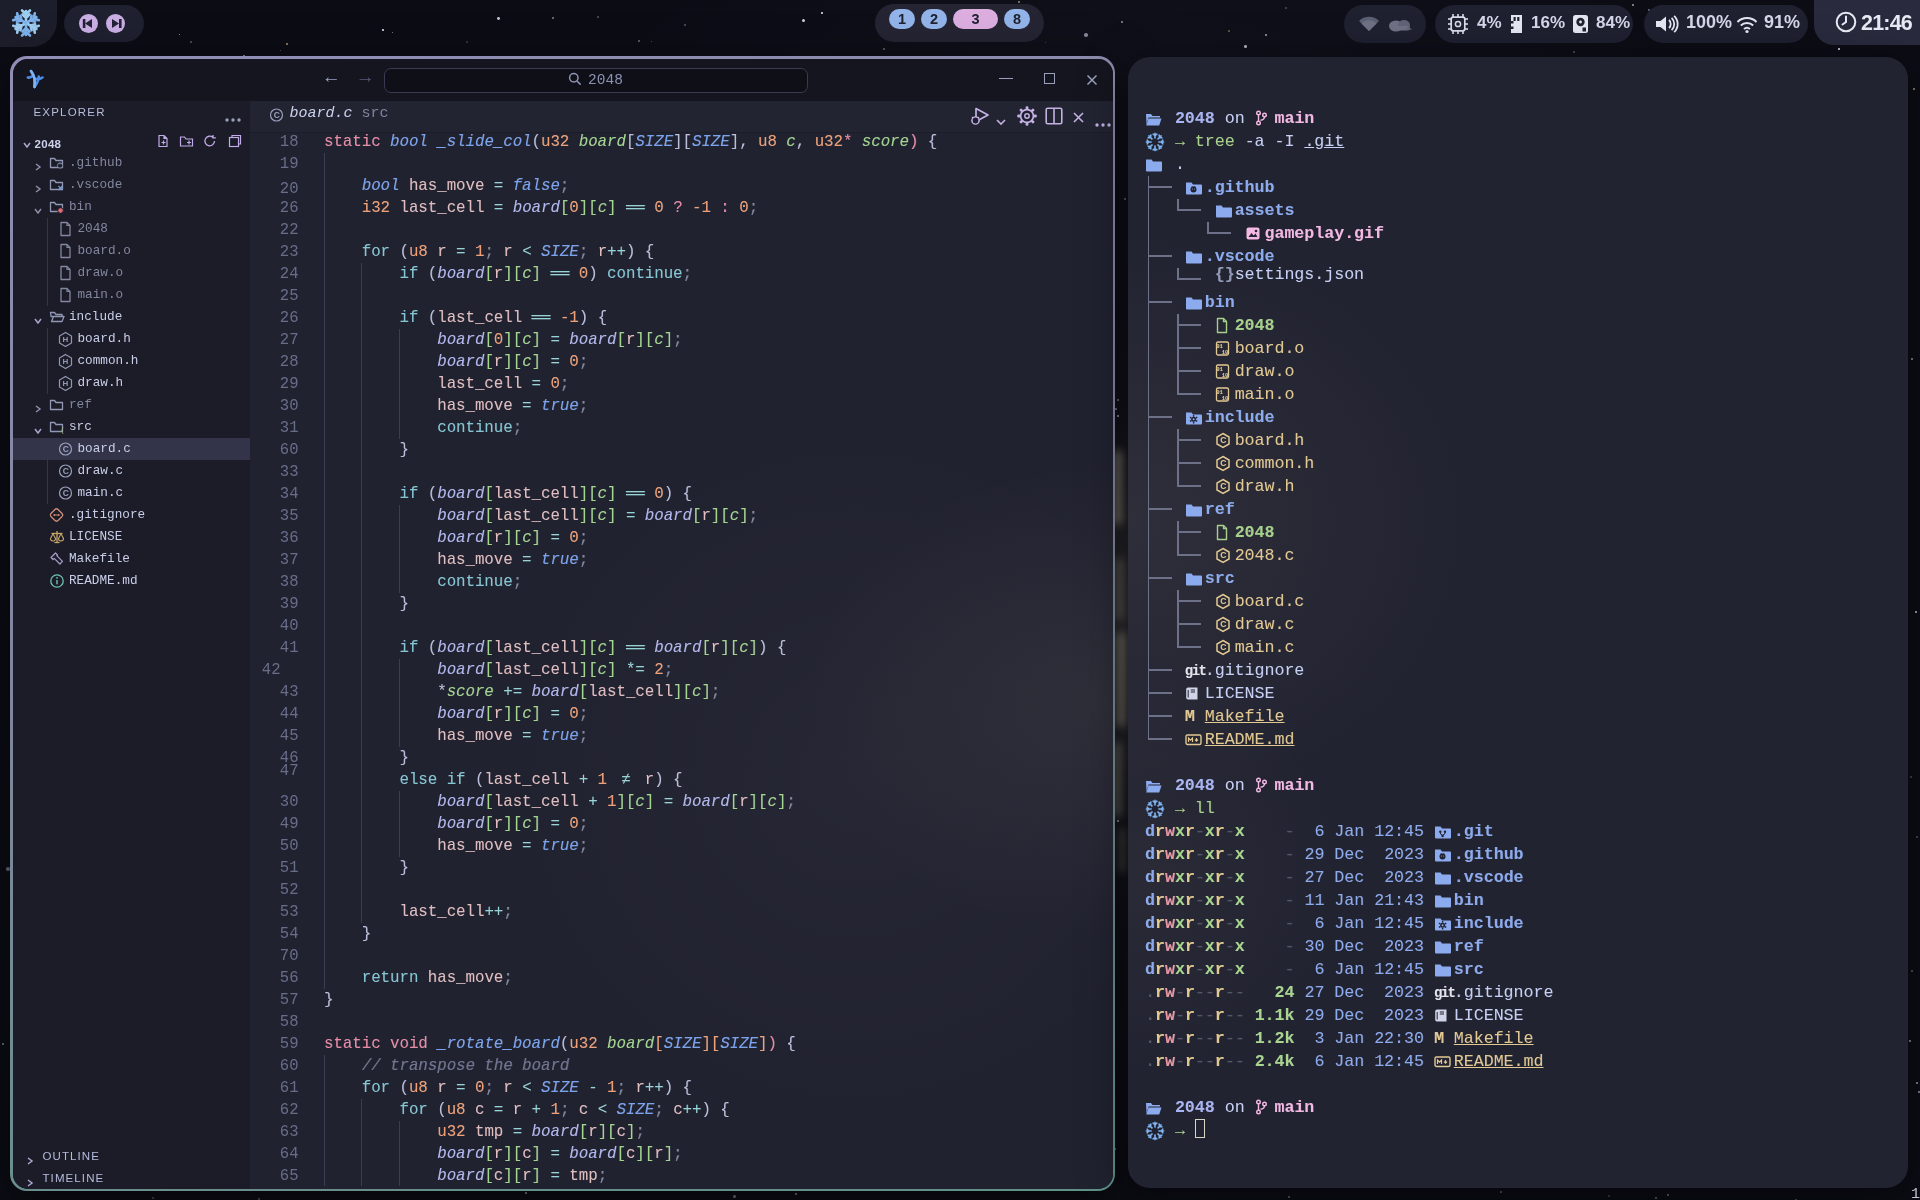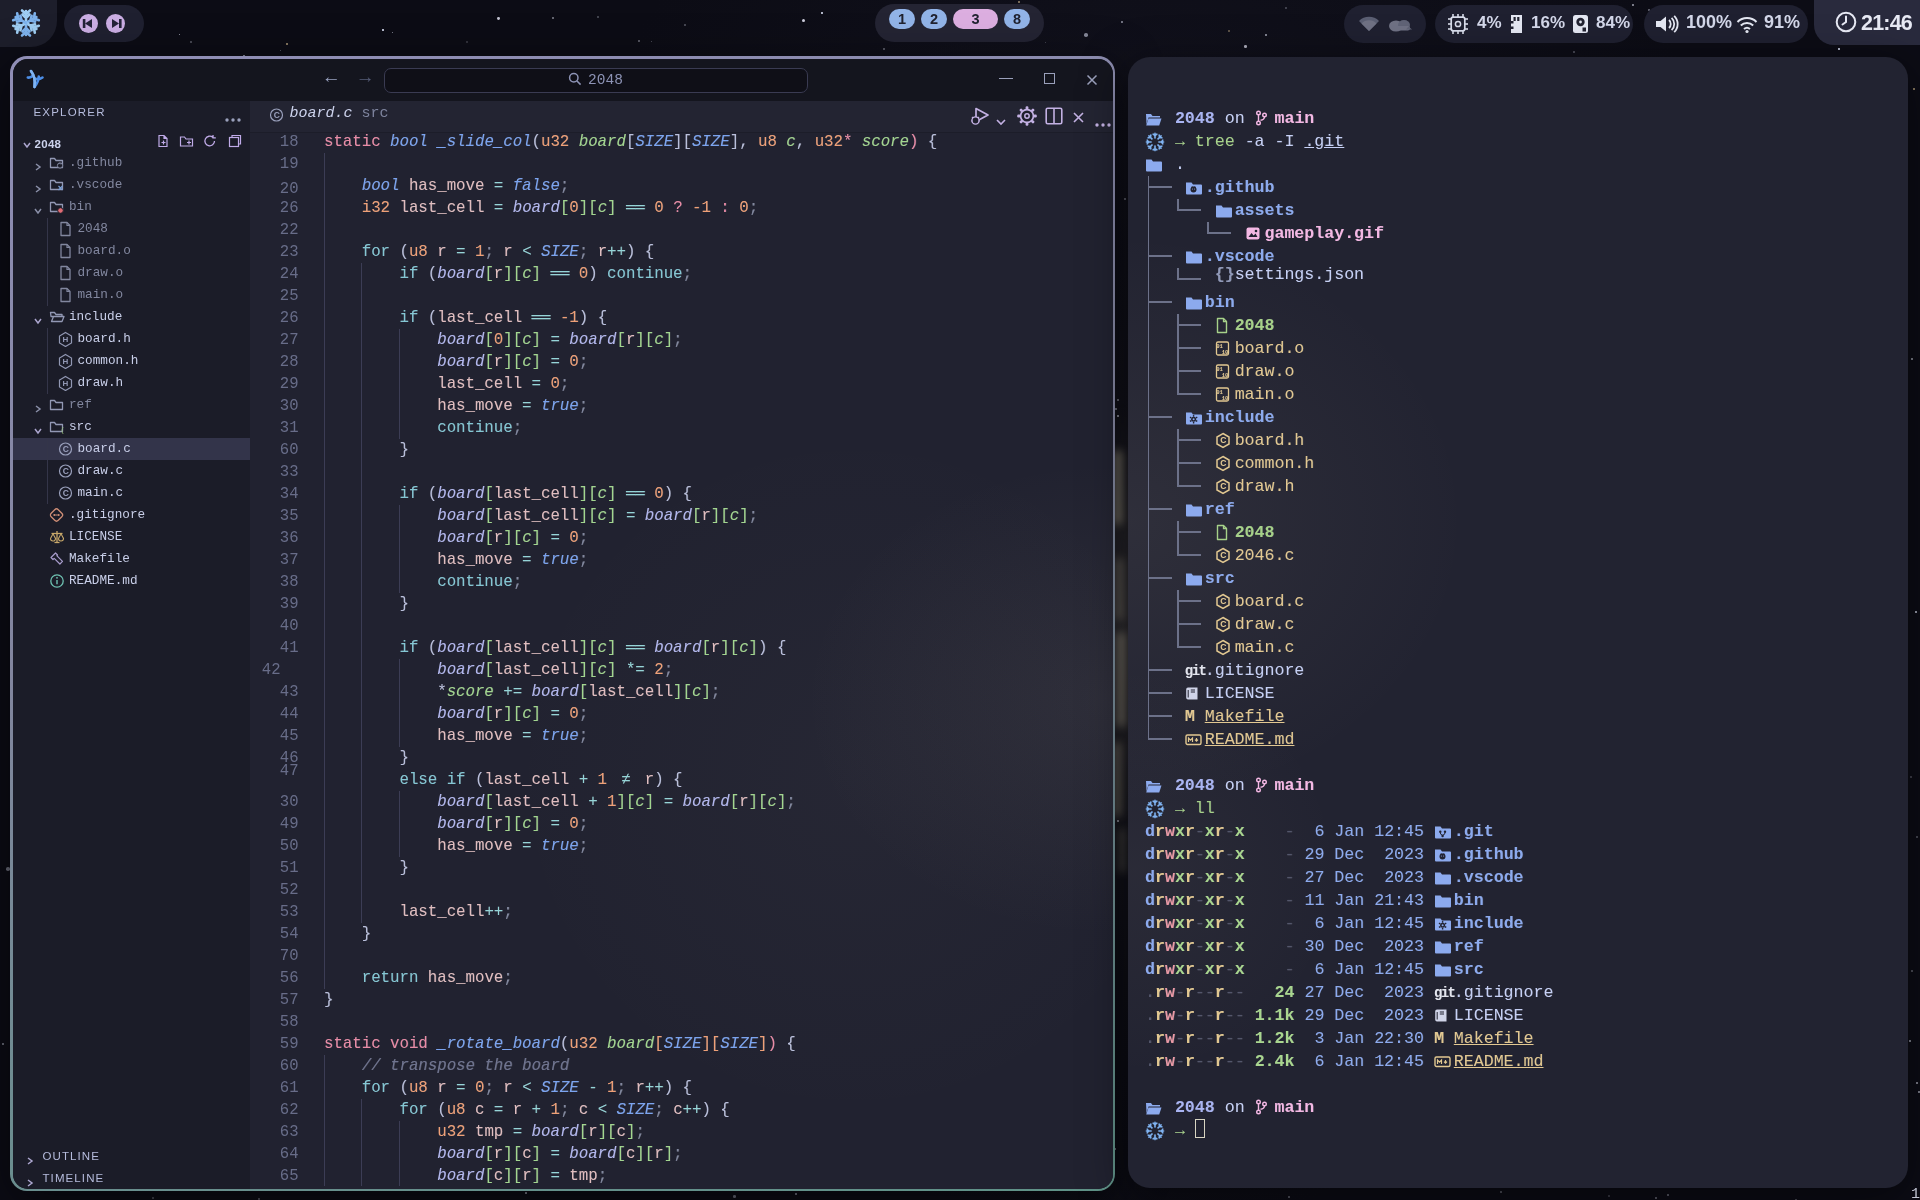--- a/index.html
+++ b/index.html
@@ -799,21 +799,21 @@
     <div class="tl" style="top:440.5px">    <span class="tic" style="width:19.92px"><svg width="17" height="17" viewBox="0 0 17 17" style="margin-top:3px">
           <path d="M1 3.5 h5.5 l1.5 2 h8 a1 1 0 0 1 1 1 v8 a1 1 0 0 1 -1 1 h-14 a1 1 0 0 1 -1 -1 Z" fill="#8caaee"></path>
         </svg></span><span class="tdir">ref</span></div>
     <div class="tl" style="top:463.5px">       <span class="tic" style="width:19.92px"><svg width="14" height="17" viewBox="0 0 14 17" style="margin-top:3px">
           <path d="M2.5 1.5 h6 l3 3 v11 h-9 Z" fill="none" stroke="#a6d189" stroke-width="1.4" stroke-linejoin="round"></path>
           <path d="M8.5 1.5 v3 h3" fill="none" stroke="#a6d189" stroke-width="1.3"></path>
         </svg></span><span class="tgrn">2048</span></div>
     <div class="tl" style="top:486.5px">       <span class="tic" style="width:19.92px"><svg width="16" height="17" viewBox="0 0 16 17" style="margin-top:3px">
           <path d="M8 1.5 L14 5 V12 L8 15.5 L2 12 V5 Z" fill="none" stroke="#e2c891" stroke-width="1.5"></path>
           <text x="8.2" y="11.4" font-family="Liberation Sans" font-size="8.5" font-weight="bold" fill="#e2c891" text-anchor="middle">C</text>
-        </svg></span><span class="tkh">2046.c</span></div>
+        </svg></span><span class="tkh">2048.c</span></div>
     <div class="tl" style="top:509.5px">    <span class="tic" style="width:19.92px"><svg width="17" height="17" viewBox="0 0 17 17" style="margin-top:3px">
           <path d="M1 3.5 h5.5 l1.5 2 h8 a1 1 0 0 1 1 1 v8 a1 1 0 0 1 -1 1 h-14 a1 1 0 0 1 -1 -1 Z" fill="#8caaee"></path>
         </svg></span><span class="tdir">src</span></div>
     <div class="tl" style="top:532.5px">       <span class="tic" style="width:19.92px"><svg width="16" height="17" viewBox="0 0 16 17" style="margin-top:3px">
           <path d="M8 1.5 L14 5 V12 L8 15.5 L2 12 V5 Z" fill="none" stroke="#e2c891" stroke-width="1.5"></path>
           <text x="8.2" y="11.4" font-family="Liberation Sans" font-size="8.5" font-weight="bold" fill="#e2c891" text-anchor="middle">C</text>
         </svg></span><span class="tkh">board.c</span></div>
     <div class="tl" style="top:555.5px">       <span class="tic" style="width:19.92px"><svg width="16" height="17" viewBox="0 0 16 17" style="margin-top:3px">
           <path d="M8 1.5 L14 5 V12 L8 15.5 L2 12 V5 Z" fill="none" stroke="#e2c891" stroke-width="1.5"></path>
           <text x="8.2" y="11.4" font-family="Liberation Sans" font-size="8.5" font-weight="bold" fill="#e2c891" text-anchor="middle">C</text>

